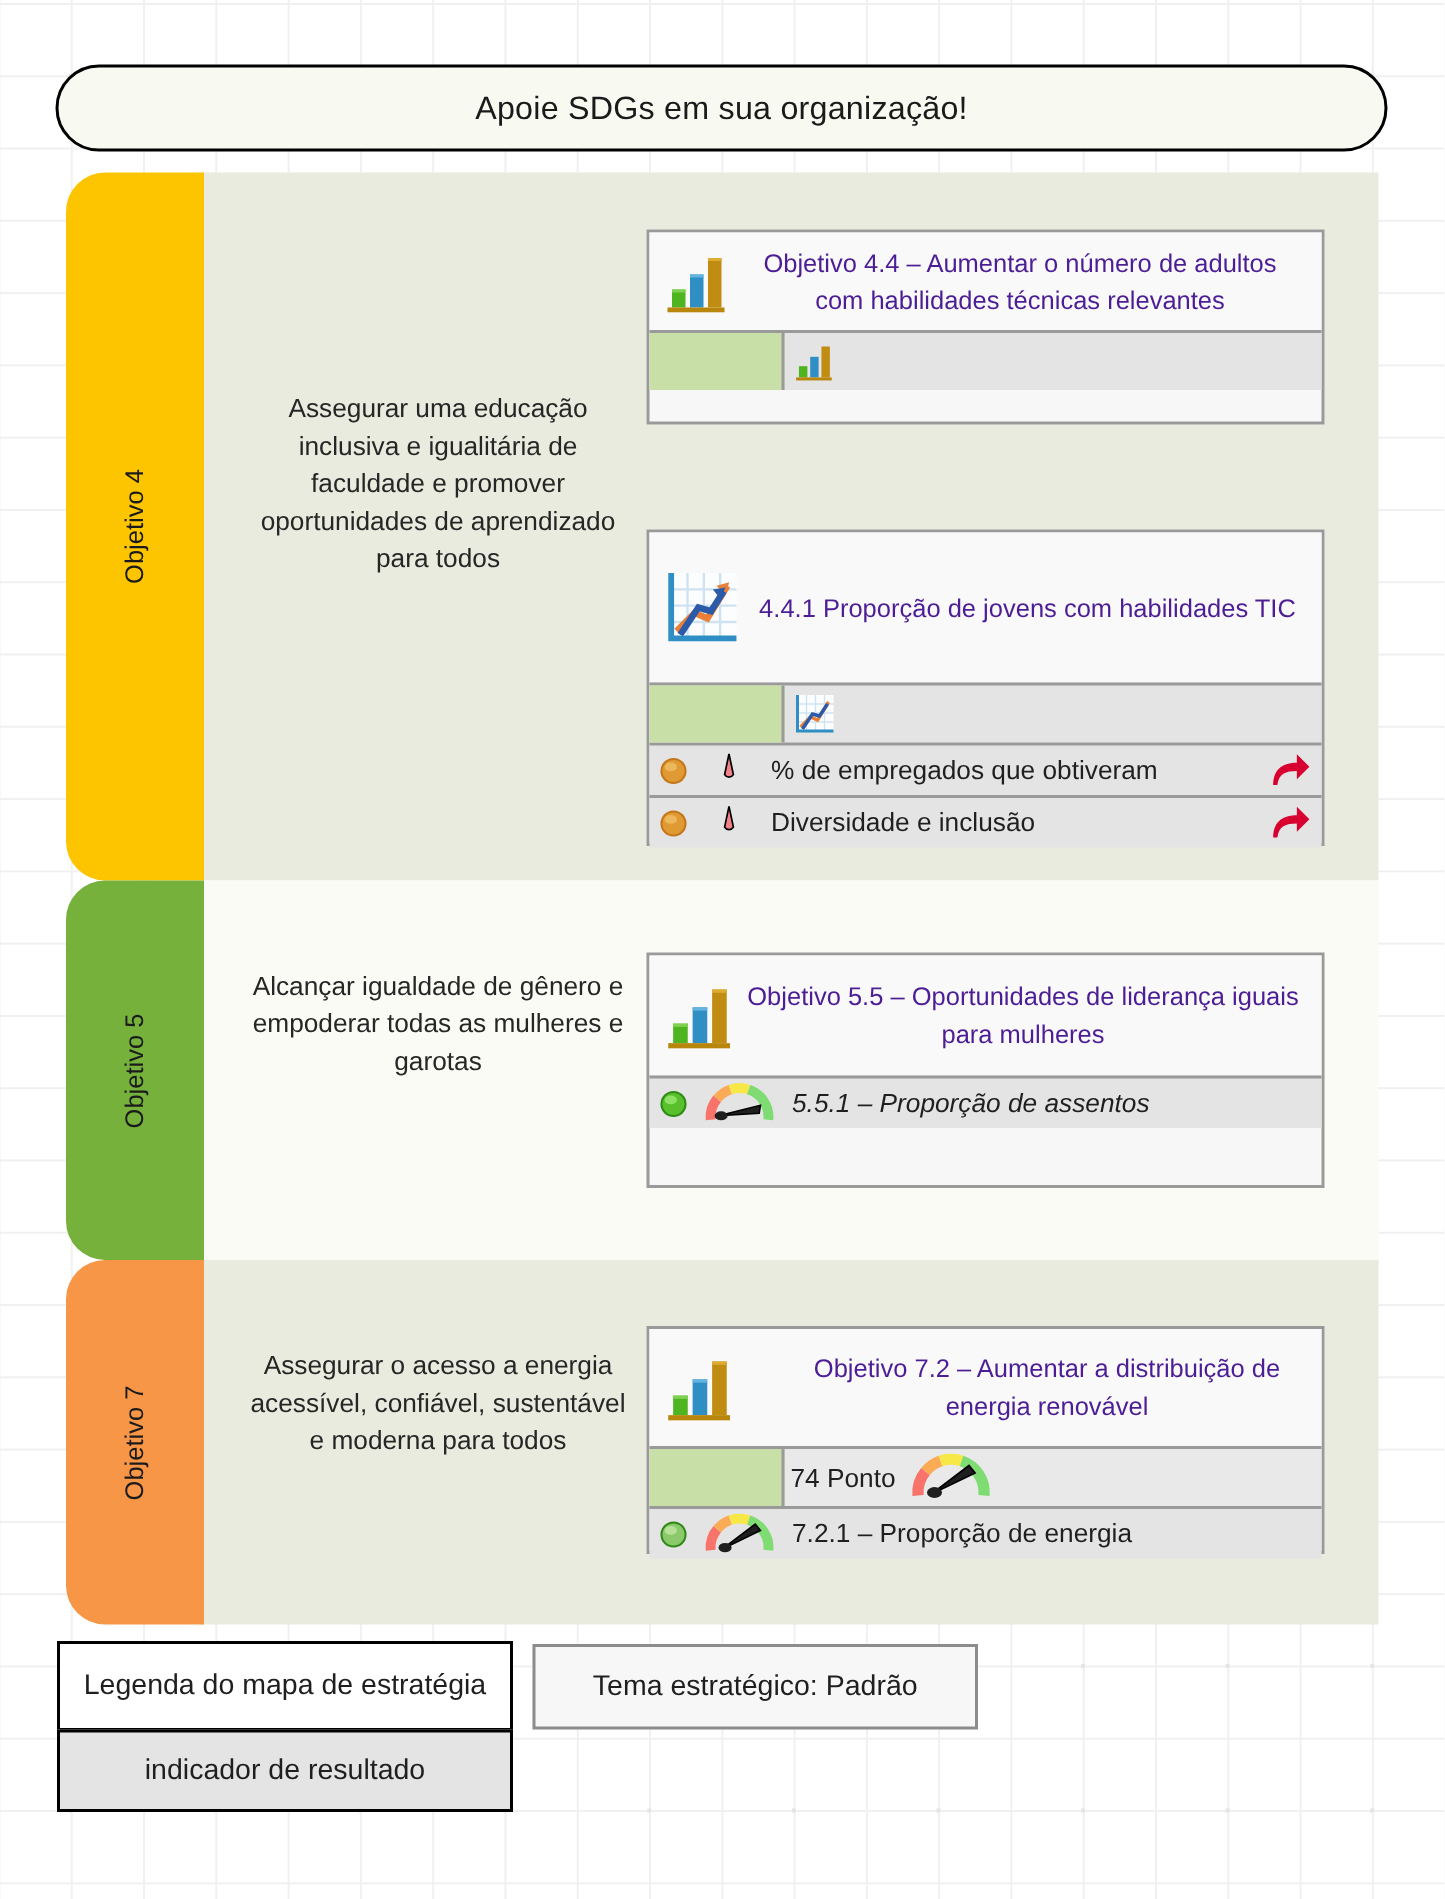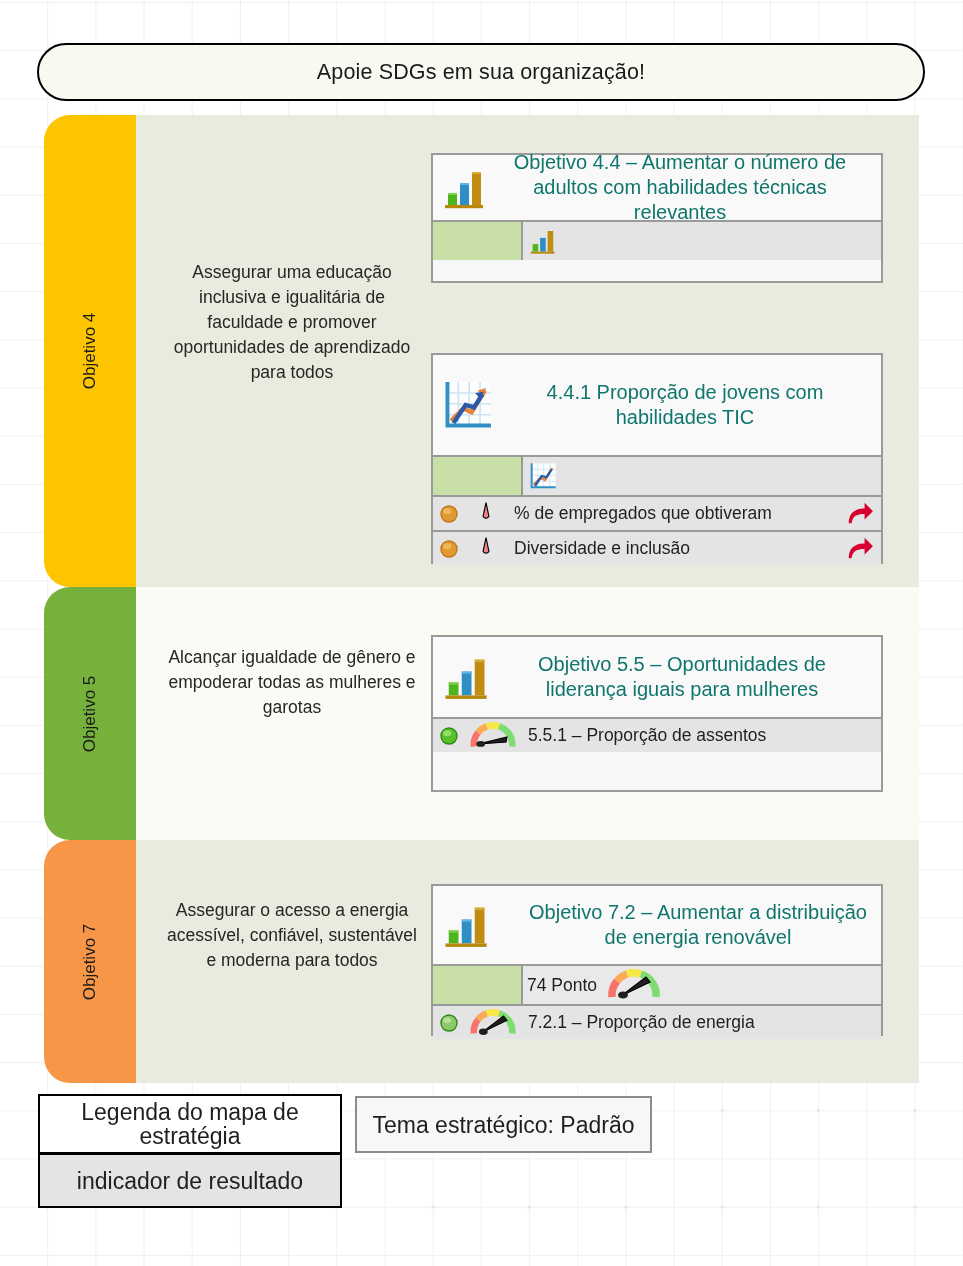--- a/index.html
+++ b/index.html
@@ -103,23 +103,23 @@
     display: flex;
     align-items: center;
     background: #f9f9f9;
     padding: 6px 8px 6px 6px;
     box-sizing: border-box;
   }
   .card-head .ico { flex: 0 0 auto; margin-right: 4px; }
   .card-head .htxt {
     flex: 1 1 auto;
     text-align: center;
-    font-size: 20px;
+    font-size: 17px;
     line-height: 25px;
-    color: #0f766e;
+    color: #4c1d95;
     padding-right: 4px;
   }
   .card-sub {
     display: flex;
     align-items: stretch;
     border-top: 2px solid #9a9a9a;
     height: 38px;
     background: #e4e4e4;
   }
   .card-sub .green-cell {
@@ -160,21 +160,21 @@
   }
 
   
   .legend-box {
     position: absolute;
     box-sizing: border-box;
     display: flex;
     align-items: center;
     justify-content: center;
     text-align: center;
-    font-size: 23px;
+    font-size: 19px;
     line-height: 24px;
     color: #1f1f1f;
   }
   #legend-title {
     left: 38px; top: 1094px; width: 304px; height: 60px;
     border: 2.5px solid #000000; background: #ffffff;
   }
   #legend-result {
     left: 38px; top: 1153px; width: 304px; height: 55px;
     border: 2.5px solid #000000; background: #e4e4e4;
@@ -326,21 +326,21 @@
             <rect x="9" y="29" width="9" height="2" fill="#7ed24f"></rect>
             <rect x="21" y="19" width="9" height="22" fill="#2f8fc4"></rect>
             <rect x="21" y="19" width="9" height="2" fill="#63b4e0"></rect>
             <rect x="33" y="8" width="9" height="33" fill="#c08c12"></rect>
             <rect x="33" y="8" width="9" height="2" fill="#ddad33"></rect>
             <rect x="6" y="41" width="38" height="3.2" fill="#b8860b"></rect>
           </svg>
         </span>
         <span class="htxt">Objetivo 5.5 – Oportunidades de liderança iguais para mulheres</span>
       </div>
-      <div class="ind-row" style="height:35px;">
+      <div class="ind-row" style="height:35px;font-style:italic;">
         <span>
           <svg width="22" height="22" viewBox="0 0 24 24">
             <circle cx="12" cy="12" r="9.5" fill="#2f8a18"></circle>
             <circle cx="12" cy="12" r="8" fill="#57c02b"></circle>
             <ellipse cx="10" cy="9" rx="4.5" ry="3.2" fill="#8ee063"></ellipse>
           </svg>
         </span>
         <span style="margin-left:2px;">
           <svg width="50" height="28" viewBox="0 0 56 32">
             <path d="M6 28 A22 22 0 0 1 11 12" stroke="#f8736a" stroke-width="7.5" fill="none"></path>

